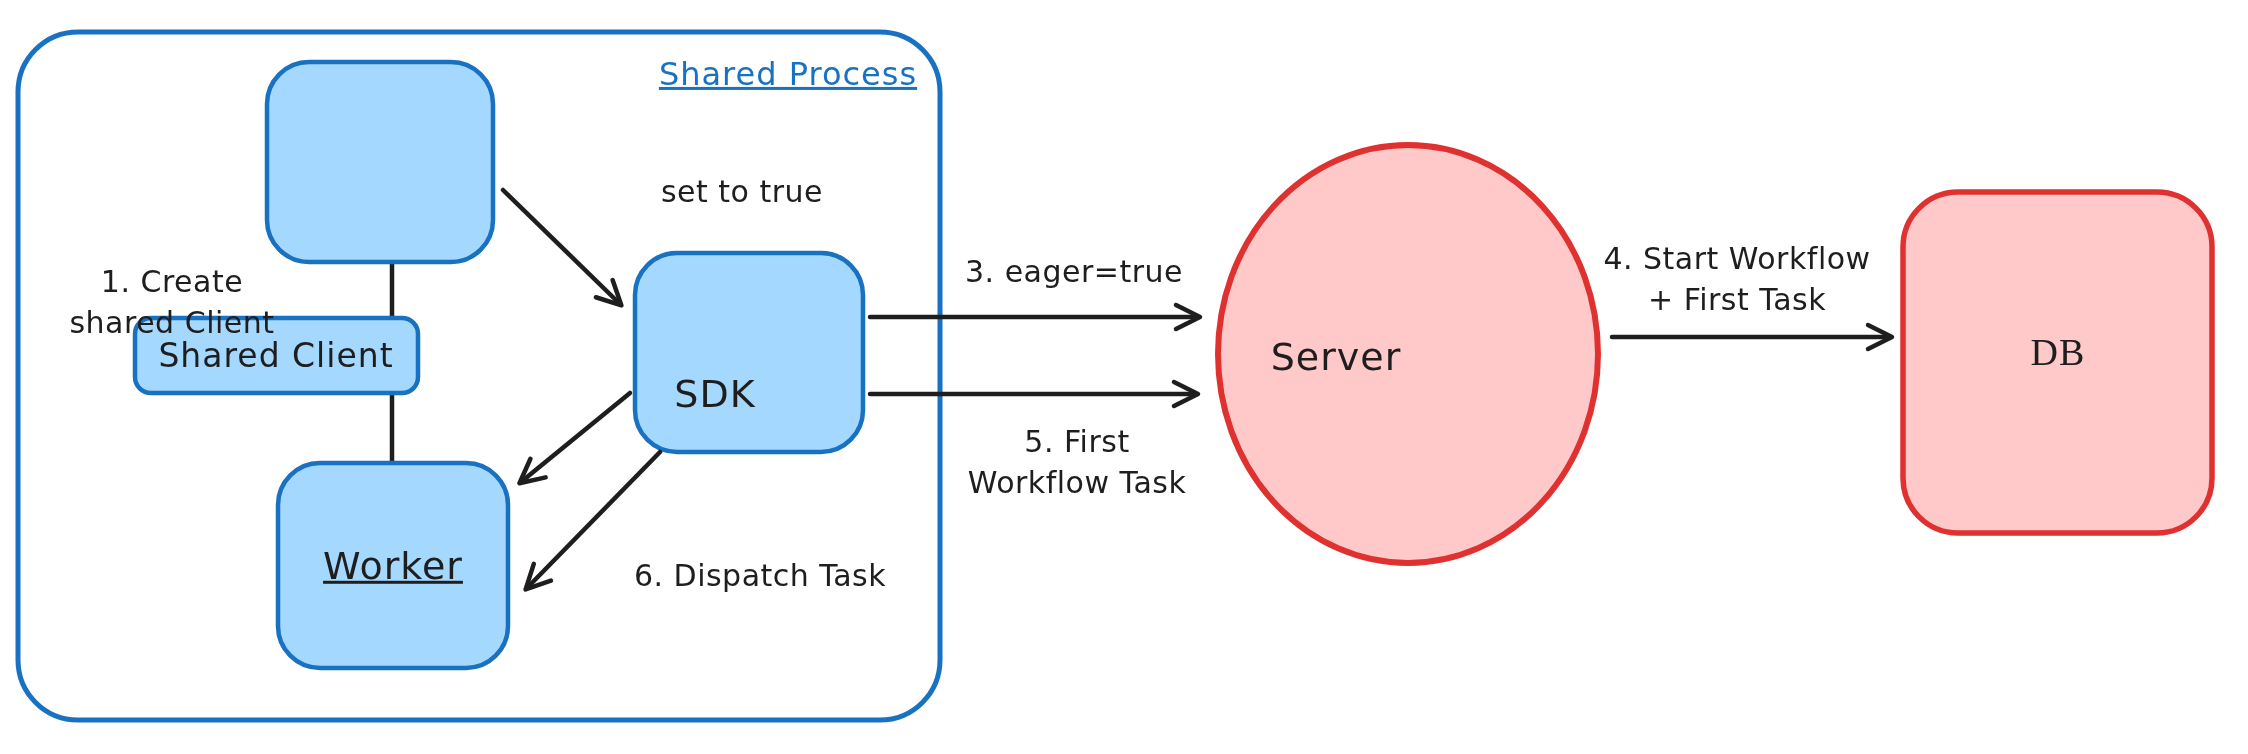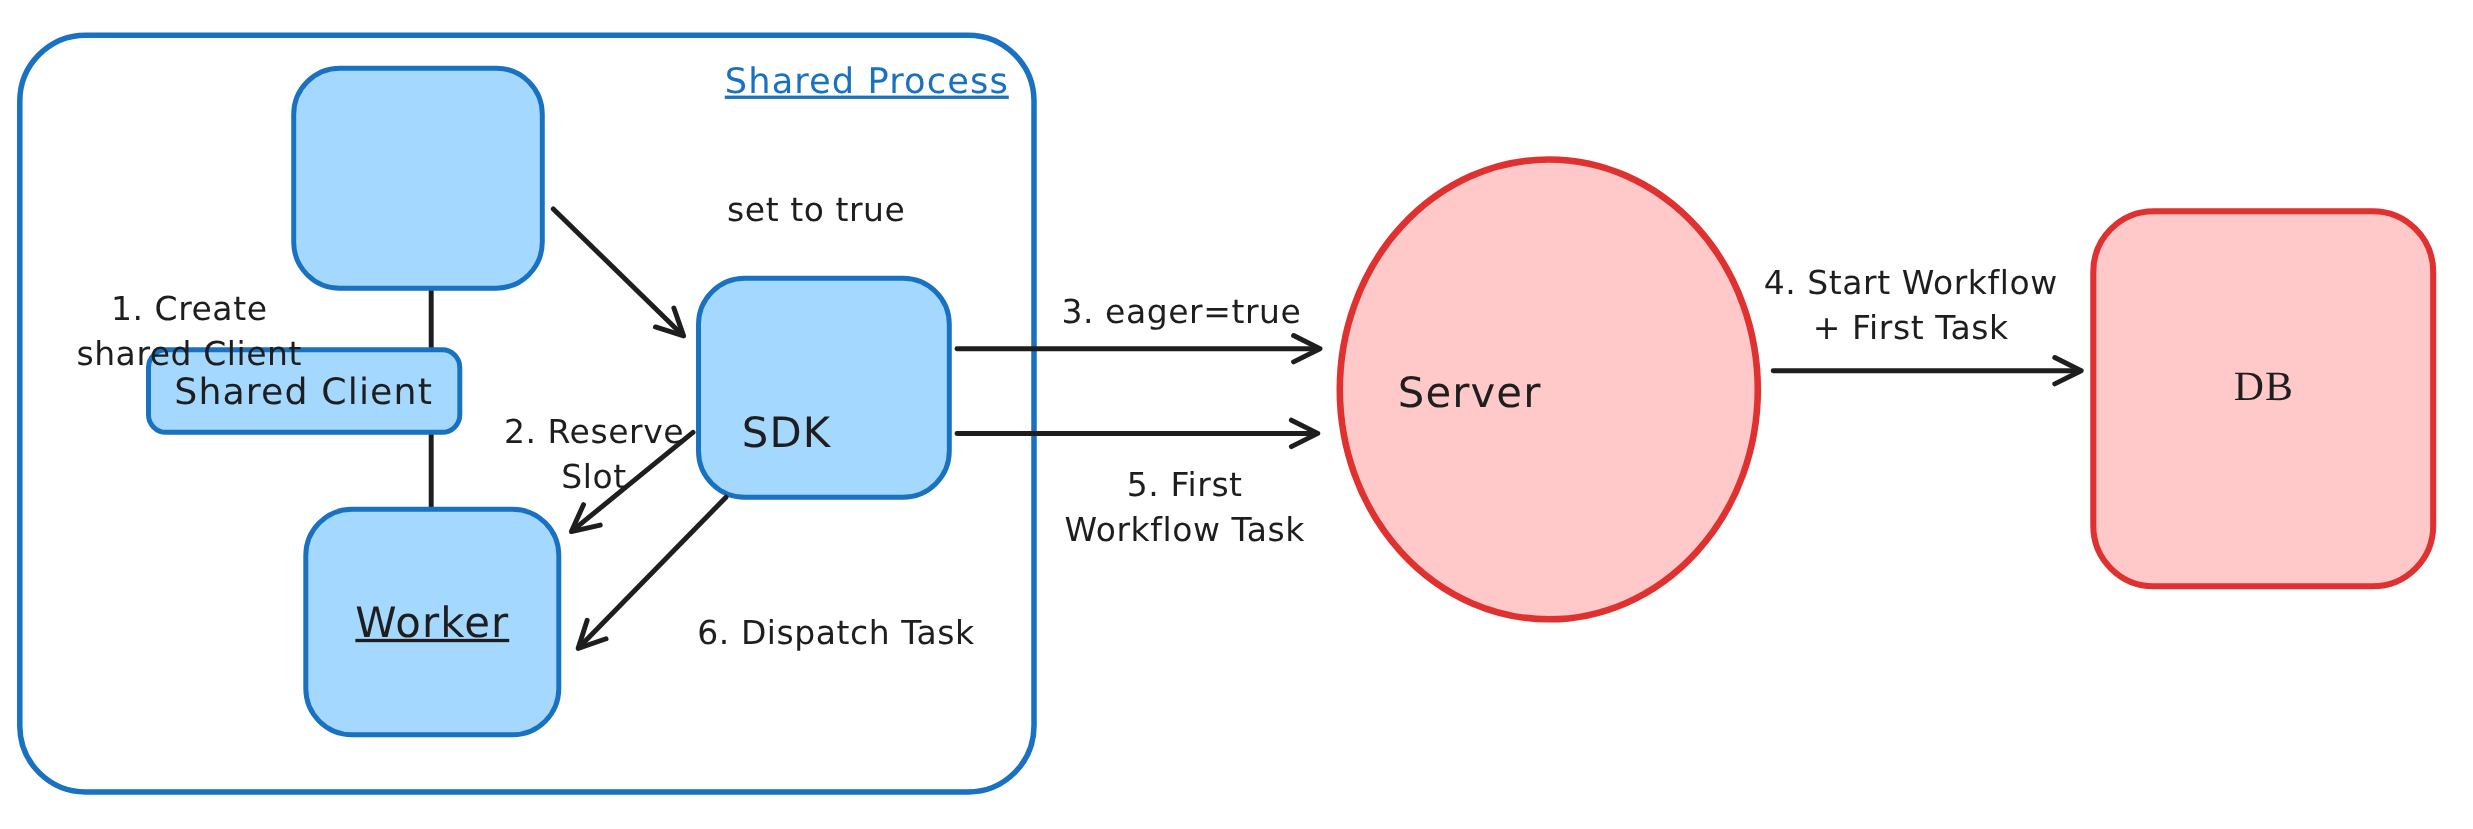--- a/index.html
+++ b/index.html
@@ -89,26 +89,22 @@
 
   <div class="lbl" style="left:172px; top:257px;margin-top:45px;">
     <span>1. Create</span>
     <span>shared Client</span>
   </div>
 
   <div class="lbl" style="left:742px; top:192px;">
     <span>set to true</span>
   </div>
 
-  <div class="lbl" style="left:540px; top:414px;">
-    <span>2. Reserve</span>
-    <span>Slot</span>
-  </div>
 
-  <div class="lbl" style="left:1074px; top:272px;margin-top:12px;">3. eager=true</div>
+  <div class="lbl" style="left:1074px; top:272px;">3. eager=true</div>
 
   <div class="lbl" style="left:1077px; top:462px;">
     <span>5. First</span>
     <span>Workflow Task</span>
   </div>
 
   <div class="lbl" style="left:760px; top:576px;">6. Dispatch Task</div>
 
   <div class="lbl" style="left:1737px; top:279px;">
     <span>4. Start Workflow</span>

